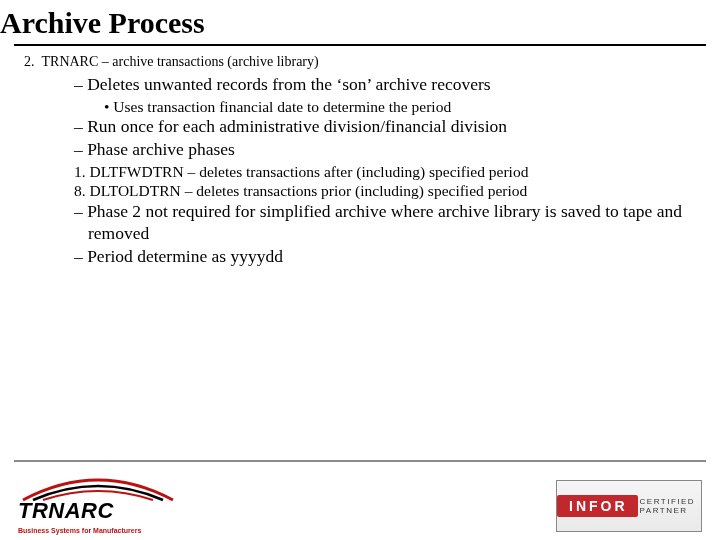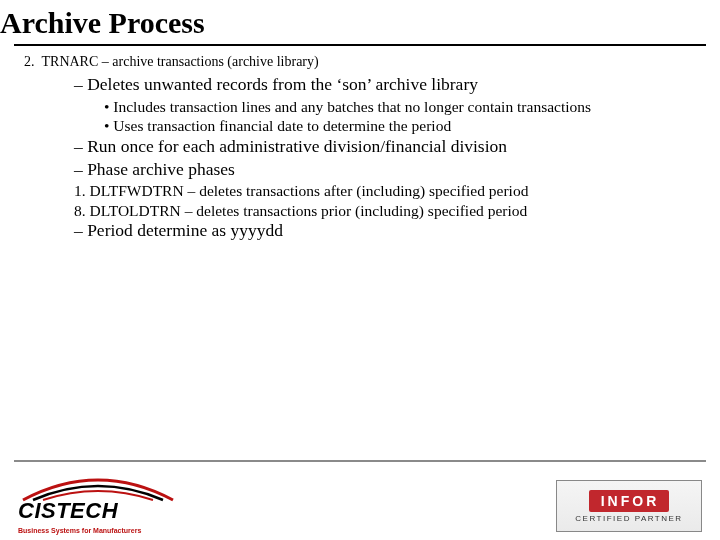--- a/index.html
+++ b/index.html
@@ -109,21 +109,21 @@
     font-weight: bold;
     color: #b11;
   }
   
   .infor-badge {
     width: 146px;
     height: 52px;
     border: 1px solid #888;
     background: linear-gradient(#f5f5f5,#eaeaea);
     display: flex;
-    flex-direction: column;
+    flex-direction: row;
     align-items: center;
     justify-content: center;
     gap: 2px;
   }
   .infor-box {
     background: #c1272d;
     color: #fff;
     font-family: Arial, Helvetica, sans-serif;
     font-weight: bold;
     font-size: 14px;
@@ -144,50 +144,50 @@
 <h1 class="title">Archive Process</h1>
 <div class="rule"></div>
 
 <div class="content">
 
   <div class="num-item">
     <span>2.</span>&nbsp;&nbsp;<span>TRNARC – archive transactions (archive library)</span>
   </div>
 
   <div class="dash-list">
-    <div class="dash-item">Deletes unwanted records from the ‘son’ archive library</div>
+    <div class="dash-item">Deletes unwanted records from the ‘son’ archive recovers</div>
 
     <div class="bullet-list">
-      <div class="bullet-item">Includes transaction lines and any batches that no longer contain transactions</div>
       <div class="bullet-item">Uses transaction financial date to determine the period</div>
     </div>
 
     <div class="dash-item">Run once for each administrative division/financial division</div>
     <div class="dash-item">Phase archive phases</div>
 
     <div class="phase-list">
       <div class="phase-item">1. DLTFWDTRN – deletes transactions after (including) specified period</div>
       <div class="phase-item">8. DLTOLDTRN – deletes transactions prior (including) specified period</div>
     </div>
 
+    <div class="dash-item">Phase 2 not required for simplified archive where archive library is saved to tape and removed</div>
     <div class="dash-item">Period determine as yyyydd</div>
   </div>
 
 </div>
 
 <div class="footer-rule"></div>
 
 <div class="logos">
   <div class="cistech">
     <svg width="160" height="30" viewBox="0 0 160 30">
       <path d="M5 26 Q80 -14 155 26" stroke="#b11" stroke-width="3" fill="none"></path>
       <path d="M15 26 Q80 -2 145 26" stroke="#000" stroke-width="2.5" fill="none"></path>
       <path d="M25 26 Q80 8 135 26" stroke="#b11" stroke-width="2" fill="none"></path>
     </svg>
-    <div class="cistech-text">CISTECH</div>
+    <div class="cistech-text">TRNARC</div>
     <div class="cistech-tag">Business Systems for Manufacturers</div>
   </div>
 
   <div class="infor-badge">
     <div class="infor-box">INFOR</div>
     <div class="infor-sub">CERTIFIED PARTNER</div>
   </div>
 </div>
 
 </body></html>

